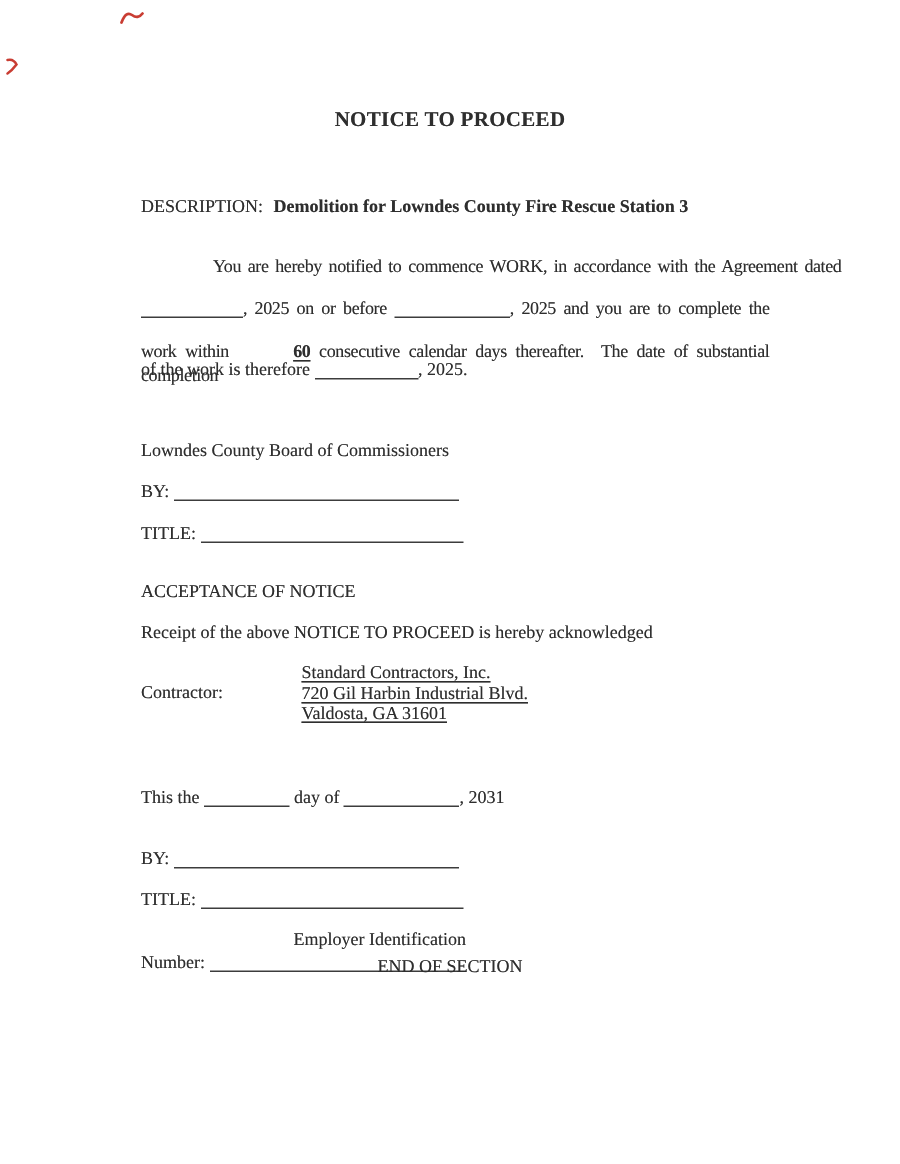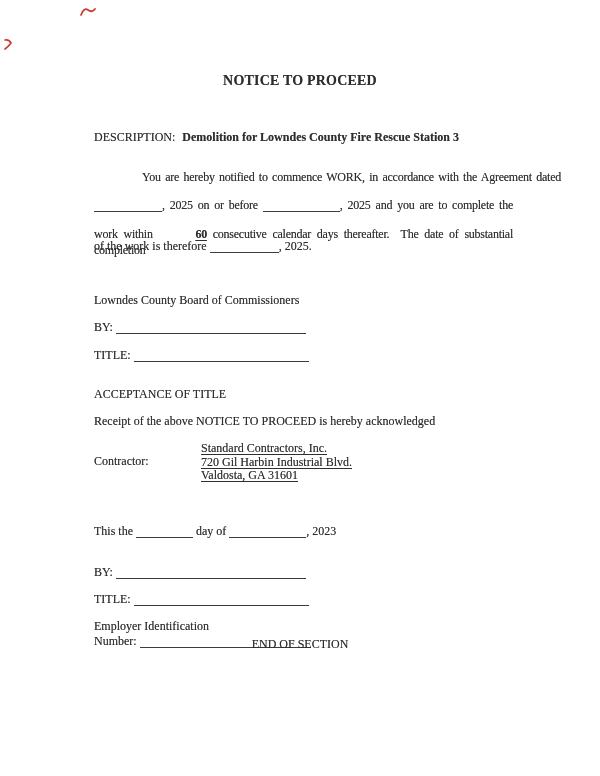--- a/index.html
+++ b/index.html
@@ -21,21 +21,21 @@
   .desc-val{font-weight:bold;margin-left:7px;}
   .ul{text-decoration:underline;text-underline-offset:2px;text-decoration-thickness:1px;margin-left:37px;}
   .blank{
     display:inline-block;
     height:11px;
     border-bottom:1px solid #3c3c3c;
     margin-bottom:-3px;
   }
   .addr{line-height:13.5px;}
   .addr-ind{position:absolute;left:164px;line-height:13.5px;white-space:nowrap;}
-  .ein{line-height:14.5px;white-space:nowrap;}
+  .ein{line-height:14.5px;white-space:nowrap;text-align:right;}
   .pen-mark{position:absolute;opacity:0.9;}
 </style>
 </head>
 <body>
 
 <div class="page">
 
   <svg class="pen-mark" style="left:80px;top:6px;" width="16" height="12" viewBox="0 0 16 12">
     <path d="M1,9 Q4,1 8,4 T15,3" fill="none" stroke="#c4291d" stroke-width="1.8" stroke-linecap="round"></path>
   </svg>
@@ -62,32 +62,32 @@
   <div class="line" style="top:319px;">
     <span>BY:</span>
     <span class="blank" style="width:190px;"></span>
   </div>
 
   <div class="line" style="top:347px;">
     <span>TITLE:</span>
     <span class="blank" style="width:175px;"></span>
   </div>
 
-  <div class="line" style="top:386px;">ACCEPTANCE OF TITLE</div>
+  <div class="line" style="top:386px;">ACCEPTANCE OF NOTICE</div>
 
   <div class="line" style="top:413px;">Receipt of the above NOTICE TO PROCEED is hereby acknowledged</div>
 
   <div class="line addr" style="top:455px;">Contractor:</div>
   <div class="addr-ind" style="top:442px;">
     <span class="ul">Standard Contractors, Inc.</span><br>
     <span class="ul">720 Gil Harbin Industrial Blvd.</span><br>
     <span class="ul">Valdosta, GA 31601</span>
   </div>
 
-  <div class="line" style="top:523px;"><span>This the </span><span class="blank" style="width:57px;"></span><span> day of </span><span class="blank" style="width:77px;"></span><span>, 2023</span></div>
+  <div class="line" style="top:523px;"><span>This the </span><span class="blank" style="width:57px;"></span><span> day of </span><span class="blank" style="width:77px;"></span><span>, 2031</span></div>
 
   <div class="line" style="top:564px;">
     <span>BY:</span>
     <span class="blank" style="width:190px;"></span>
   </div>
 
   <div class="line" style="top:591px;">
     <span>TITLE:</span>
     <span class="blank" style="width:175px;"></span>
   </div>

